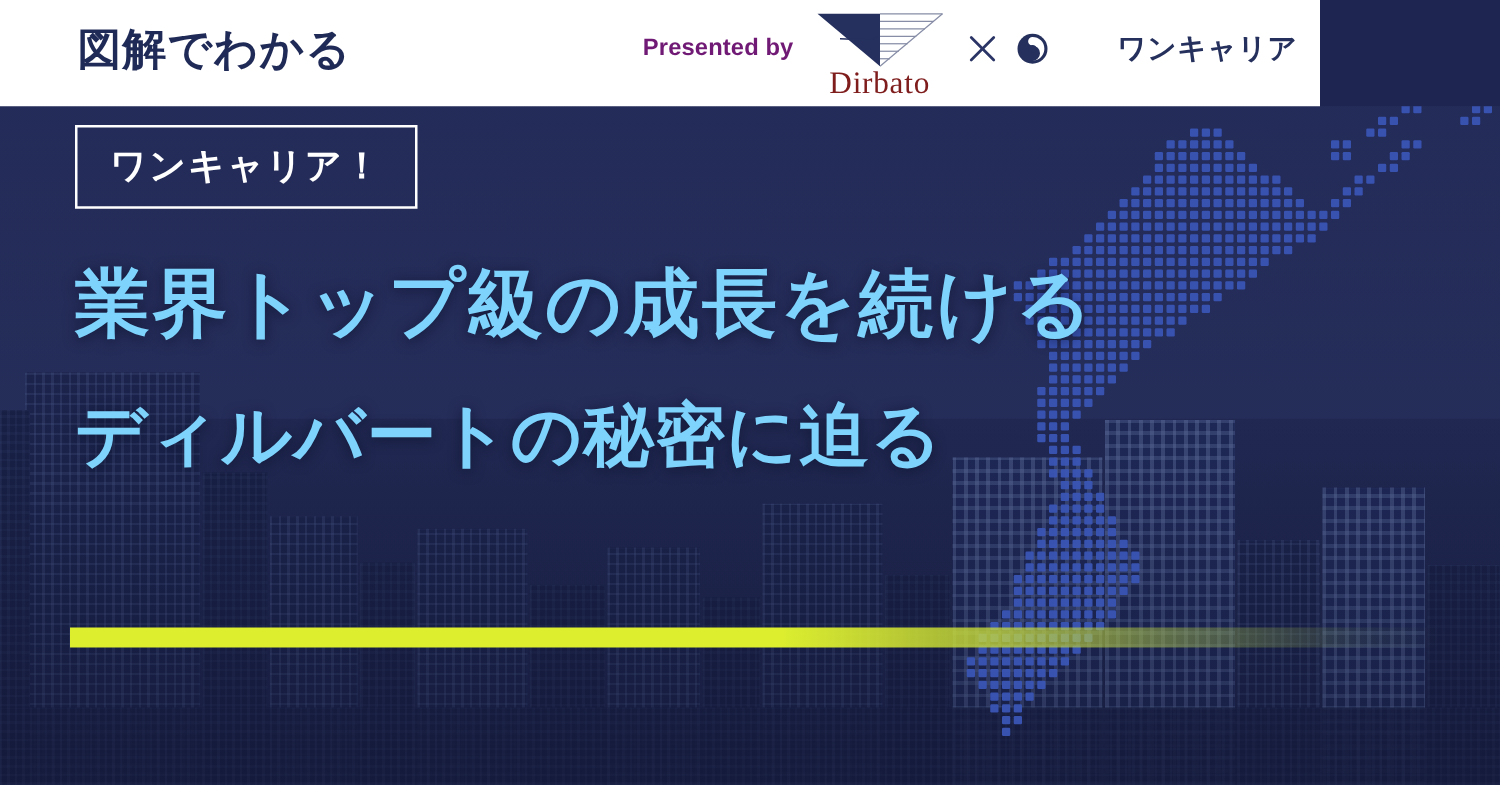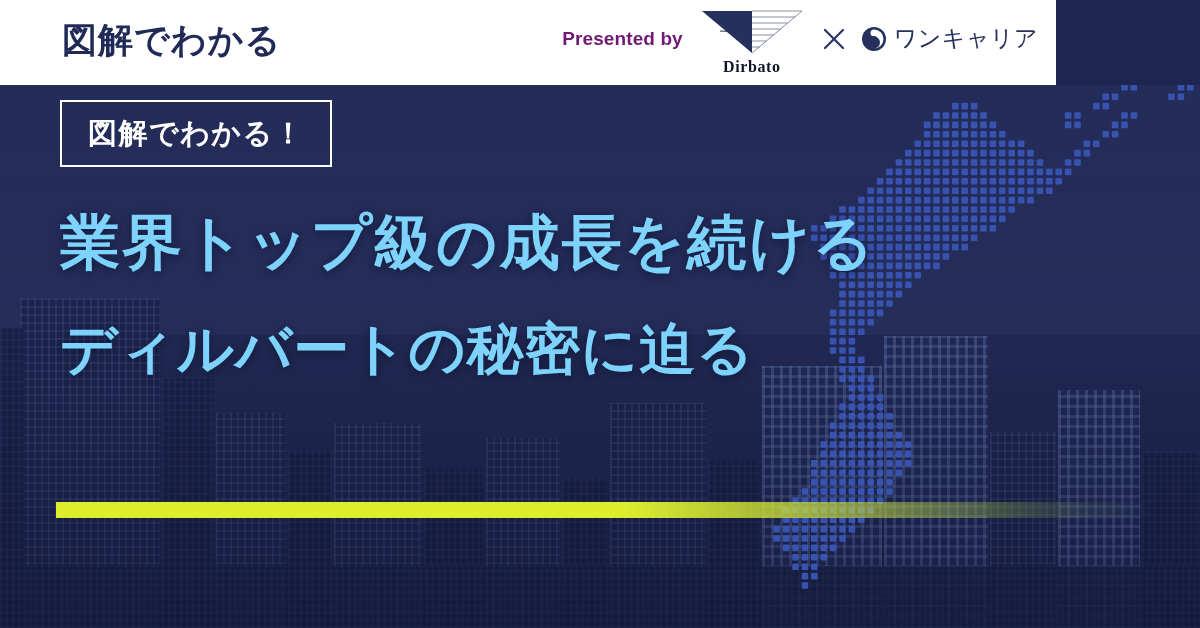--- a/index.html
+++ b/index.html
@@ -48,38 +48,38 @@
   .dirbato {
     position:relative;
     width:110px; height:80px;
     display:flex; flex-direction:column;
     align-items:center; justify-content:flex-start;
     padding-top:6px;
   }
   .dirbato-mark { width:104px; height:46px; display:block; }
   .dirbato-word {
     font-family:"Liberation Serif","DejaVu Serif",serif;
-    font-size:16px; color:#0f172a;
+    font-size:25px; color:#7f1d1d;
     letter-spacing:.6px;
     line-height:22px;
     margin-top:1px;
-    font-weight:bold;
   }
 
   .cross-icon { width:26px; height:26px; margin-bottom:8px; display:block; }
 
   .onecareer {
     display:flex; align-items:center; gap:7px;
     margin-bottom:8px;
   }
   .oc-mark { width:26px; height:26px; display:block; }
   .oc-word {
-    font-size:23px; font-weight:400;
+    font-size:23px; font-weight:700;
     color:#25305c; letter-spacing:.5px;
     white-space:nowrap;
+    margin-left:48px;
   }
 
   
   .hero {
     position:absolute; left:0; top:85px;
     width:1200px; height:543px;
     overflow:hidden;
     background:
       linear-gradient(180deg,#232a56 0%, #262d59 28%, #20264d 60%, #1a2044 100%);
   }
@@ -750,21 +750,21 @@
           <rect x="51.0" y="483.4" width="6.6" height="6.6" rx="1"></rect>
           <rect x="41.6" y="492.8" width="6.6" height="6.6" rx="1"></rect>
           <rect x="51.0" y="492.8" width="6.6" height="6.6" rx="1"></rect>
           <rect x="41.6" y="502.2" width="6.6" height="6.6" rx="1"></rect>
         </g>
     </svg>
   </div>
 
   <div class="copy">
 
-    <div class="badge">図解でわかる！</div>
+    <div class="badge">ワンキャリア！</div>
 
     <div class="headline headline-1">業界トップ級の成長を続ける</div>
 
     <div class="headline headline-2">ディルバートの秘密に迫る</div>
 
     <div class="underline"></div>
   </div>
 
 </div>
 

